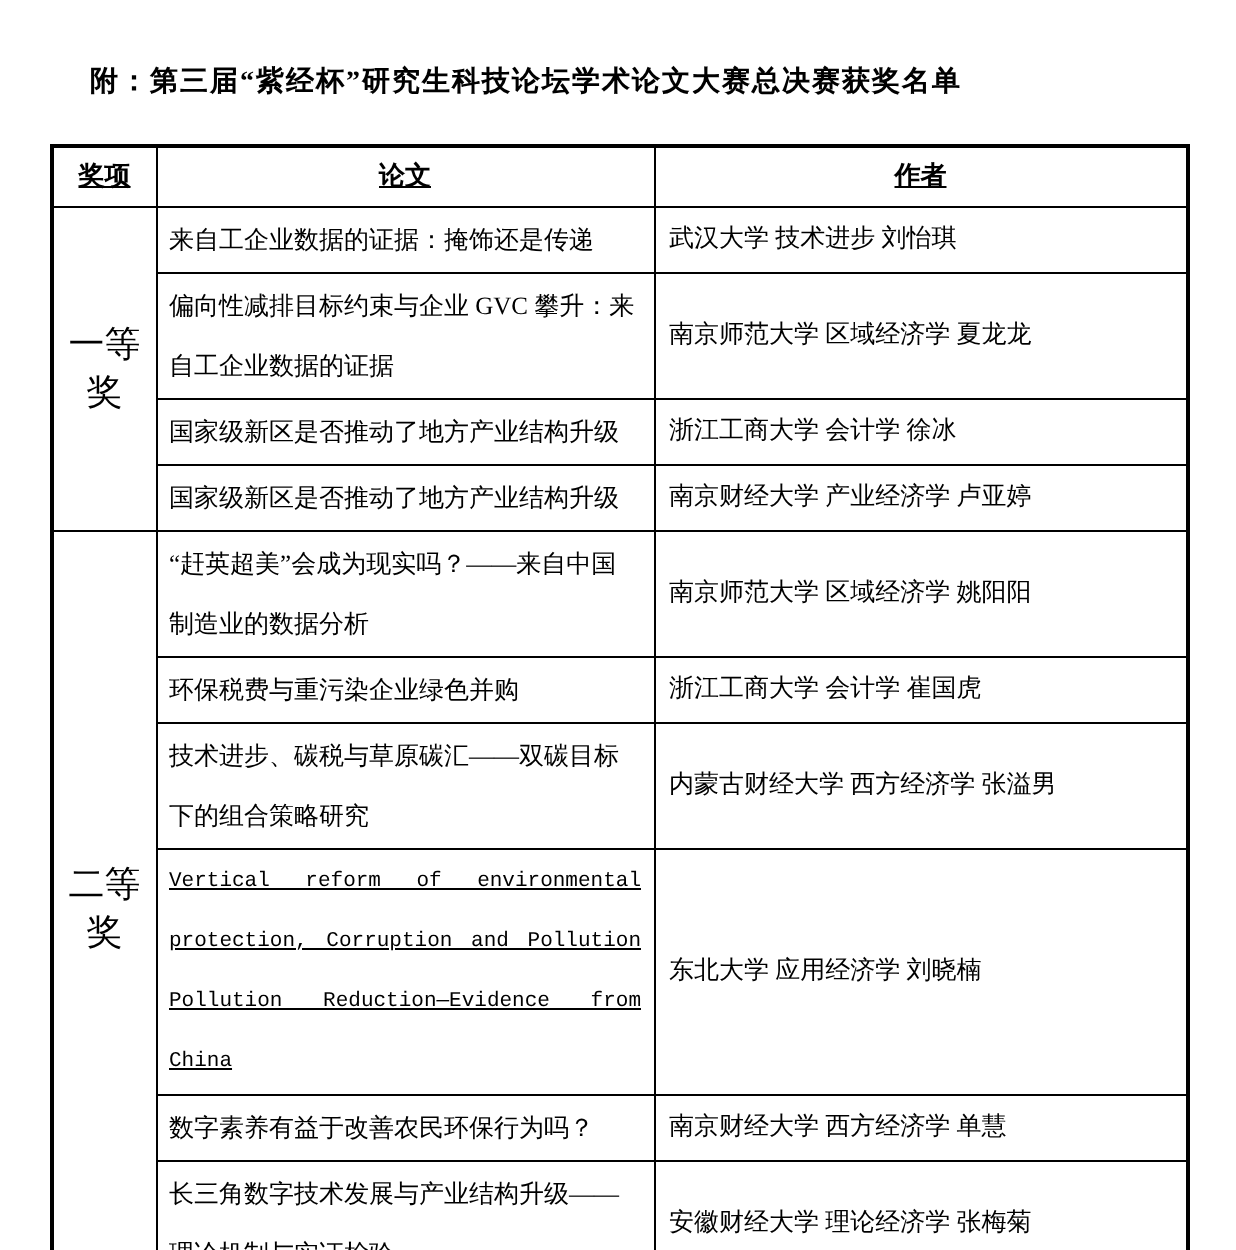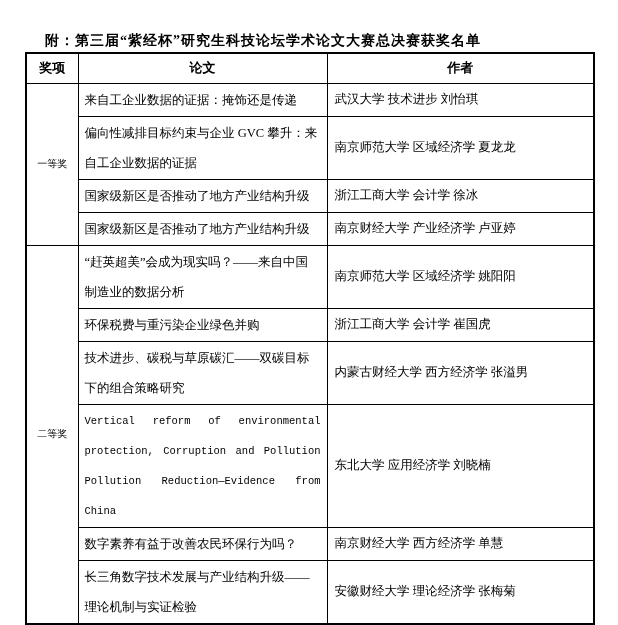--- a/index.html
+++ b/index.html
@@ -11,21 +11,21 @@
   }
   .page {
     width: 618px;
     height: 625px;
     box-sizing: border-box;
     padding: 32px 0 0 25px;
     background: #ffffff;
     overflow: hidden;
   }
   .title {
-    margin: 0 0 2px 20px;
+    margin: 0 0 22px 20px;
     font-size: 14px;
     font-weight: bold;
     letter-spacing: 1px;
     white-space: nowrap;
   }
   table.awards {
     border-collapse: collapse;
     table-layout: fixed;
     width: 568px;
     border: 2px solid #000;
@@ -33,44 +33,46 @@
   table.awards th, table.awards td {
     border: 1px solid #000;
     box-sizing: border-box;
   }
   th {
     height: 30px;
     font-size: 13px;
     font-weight: bold;
     text-align: center;
     vertical-align: middle;
+    text-decoration: underline;
   }
   .award-cell {
     text-align: center;
     vertical-align: middle;
-    font-size: 10px;
+    font-size: 18px;
   }
   .paper-cell {
     font-size: 12.5px;
     line-height: 30px;
     padding: 1px 6px;
     vertical-align: middle;
     text-align: left;
   }
   .paper-cell.english {
     padding: 1px 6px;
   }
   .paper-cell.english .jline {
     font-family: "Liberation Mono", "DejaVu Sans Mono", monospace;
     font-size: 10.5px;
     line-height: 30px;
     text-align: justify;
     text-align-last: justify;
     -moz-text-align-last: justify;
     white-space: normal;
+    text-decoration: underline;
   }
   .author-cell {
     font-size: 12.5px;
     padding: 1px 7px;
     vertical-align: middle;
     text-align: left;
     line-height: 1.4;
   }
 </style>
 </head>

